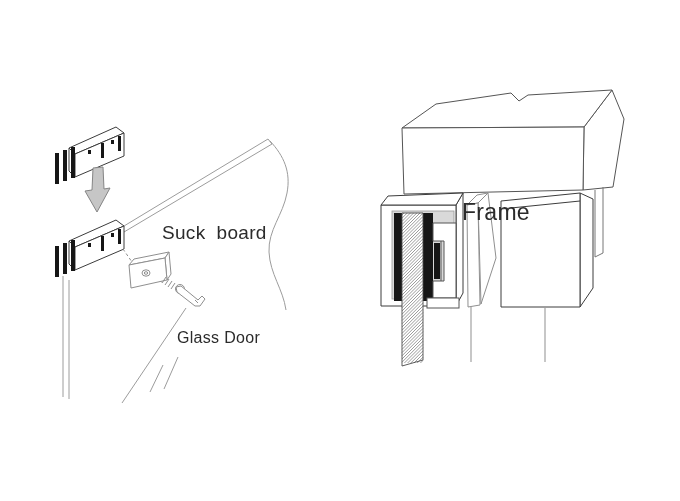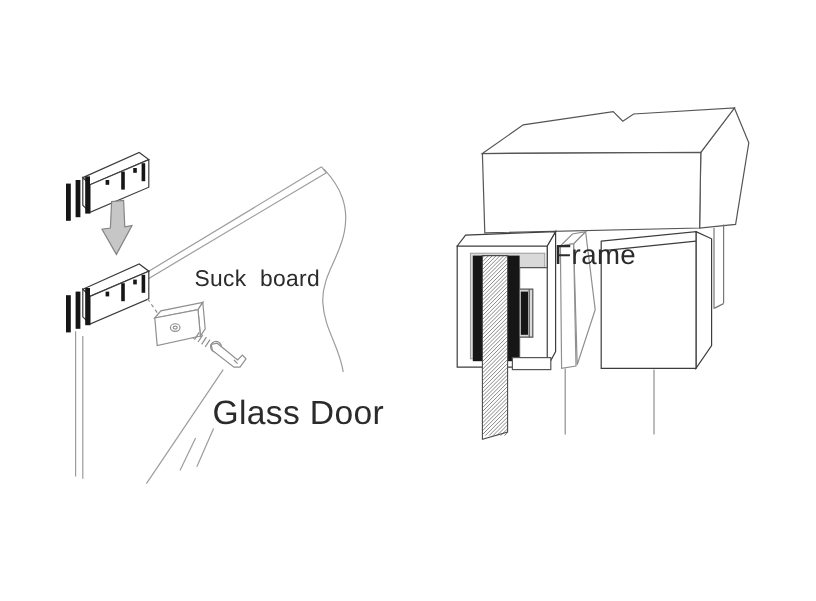--- a/index.html
+++ b/index.html
@@ -6,21 +6,21 @@
   .canvas{
     position:relative;width:680px;height:501px;background:#ffffff;
     font-family:"Liberation Sans", sans-serif;overflow:hidden;
   }
   .canvas svg{position:absolute;left:0;top:0;}
   .label{
     position:absolute;color:#2b2b2b;line-height:1.1;white-space:pre;
     letter-spacing:0.3px;
   }
   .lbl-suck-left {left:162px;top:223px;font-size:19px;}
-  .lbl-glass     {left:177px;top:329px;font-size:28px;}
+  .lbl-glass     {left:177px;top:329px;font-size:16px;}
   .lbl-frame     {left:462px;top:155px;font-size:23px;margin-top:45px;}
   .lbl-bottom    {left:404px;top:367px;font-size:21px;}
   .lbl-bottom .part1{margin-right:6px;}
   
   .thin  {stroke:#8f8f8f;stroke-width:1;fill:none;}
   .thin2 {stroke:#9c9c9c;stroke-width:1;fill:none;}
   .mid   {stroke:#555555;stroke-width:1;fill:#ffffff;}
   .dark  {stroke:#3c3c3c;stroke-width:1;fill:#ffffff;}
   .blk   {fill:#161616;stroke:none;}
 </style>

